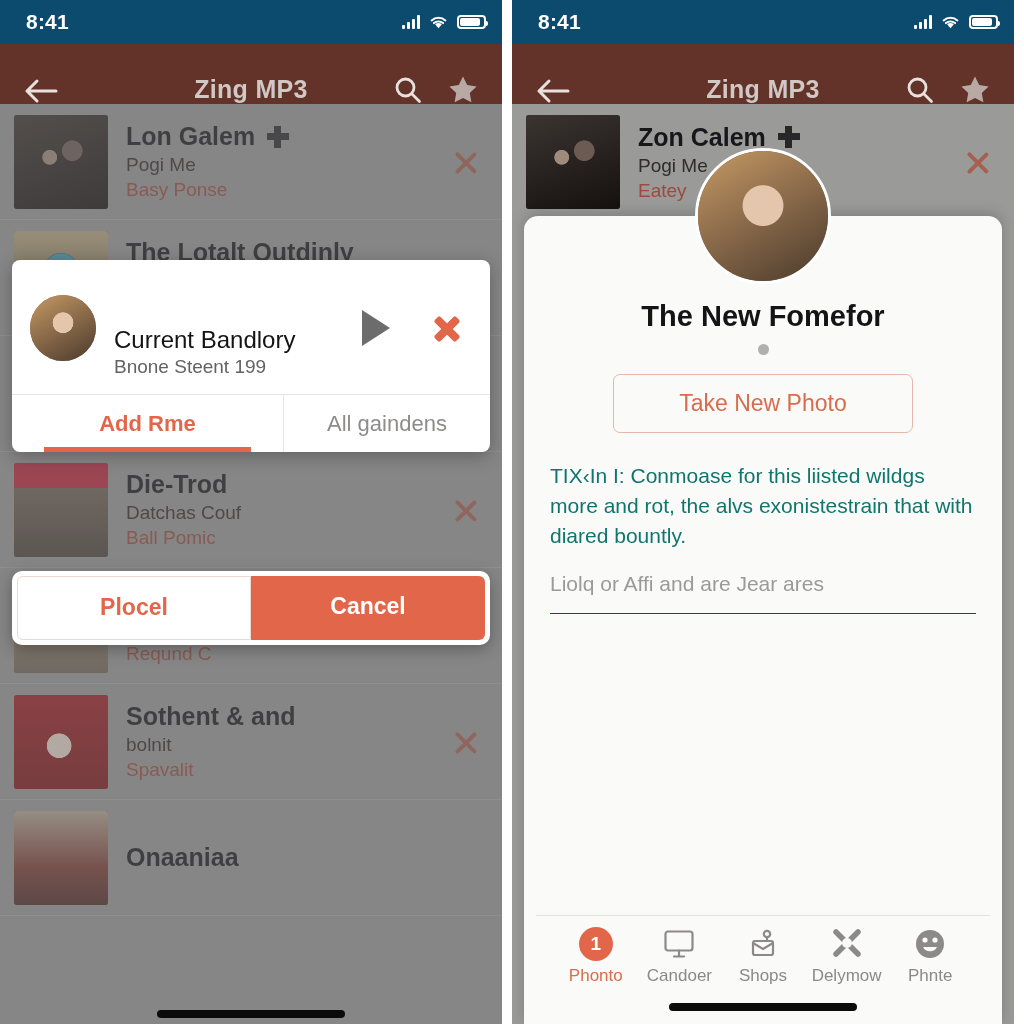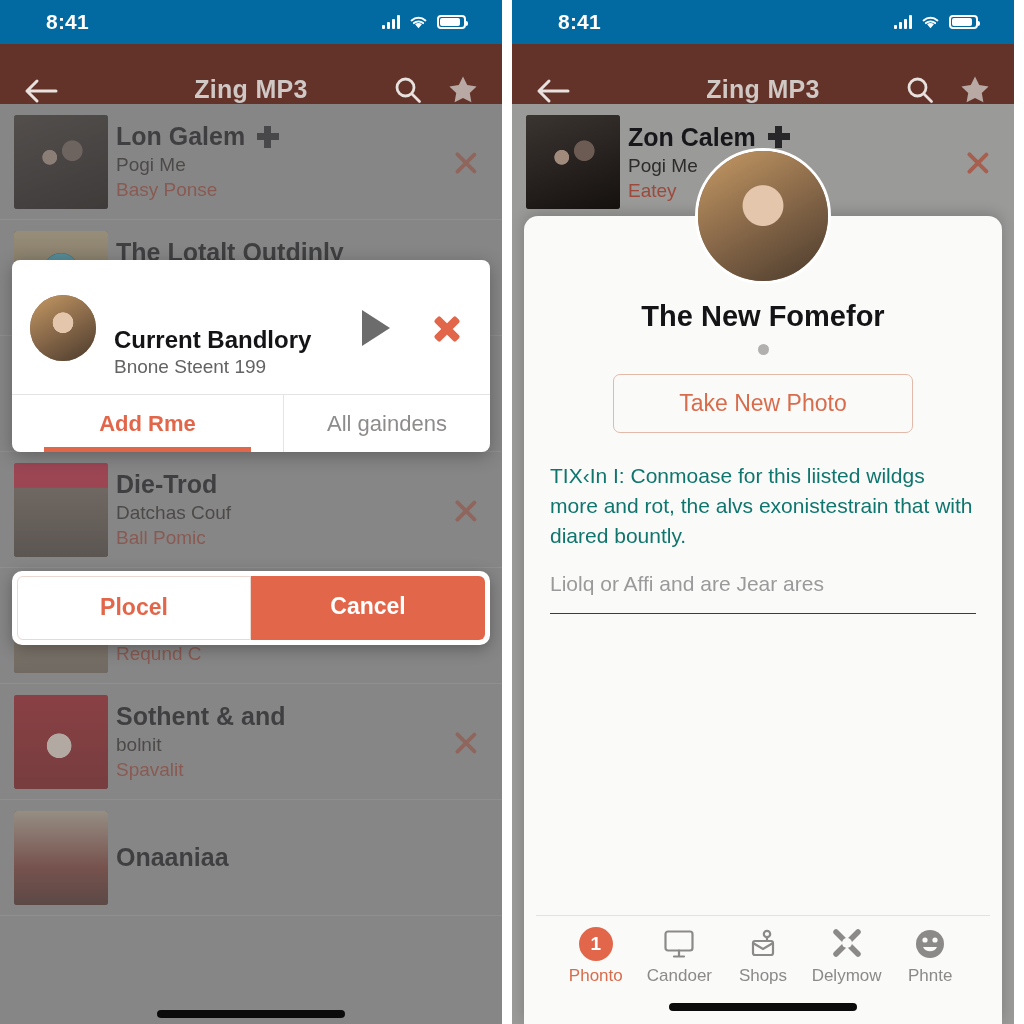--- a/index.html
+++ b/index.html
@@ -17,23 +17,23 @@
     overflow: hidden;
     background: #9a9a99;
   }
   .phone.left { margin-right: 10px; }
   .phone.right { background: #FAFAF9; }
 
   
   .statusbar {
     position: relative;
     height: 44px;
-    background: #0369a1;
+    background: #0c4a6e;
     display: flex; align-items: center;
-    padding: 0 36px;
+    padding: 0 16px;
     color: #fff;
   }
   .status-time {
     font-size: 21px; font-weight: bold; letter-spacing: .2px;
     margin-left: 10px;
   }
   .status-right {
     margin-left: auto; display: flex; align-items: center; gap: 9px;
   }
   .sig { display: flex; align-items: flex-end; gap: 2px; height: 14px; }
@@ -65,21 +65,21 @@
   }
   .nav-icon { color:#e8e1de; display:flex; align-items:center; }
   .nav-right { margin-left:auto; display:flex; align-items:center; gap:26px; z-index:2;}
 
   
   .content { position:relative; height: calc(1024px - 104px); overflow:hidden; }
   .dimlayer { position:absolute; inset:0; background:#706F6E; }
 
   .list { position:absolute; inset:0; }
   .row {
-    display:flex; align-items:center; gap:8px;
+    display:flex; align-items:center; gap:18px;
     height:116px; padding: 0 16px 0 14px;
     border-bottom: 1px solid rgba(255,255,255,.16);
     position:relative;
   }
   .thumb {
     width: 94px; height: 94px; flex: 0 0 94px;
     border-radius:3px; overflow:hidden; position:relative;
     background:#4b4745;
   }
   .thumb .ph { position:absolute; inset:0; }
@@ -116,21 +116,21 @@
     box-shadow: 0 4px 18px rgba(0,0,0,.28);
     overflow:hidden;
   }
   .card.player { top: 156px; }
   .card-body { display:flex; align-items:center; gap:18px; padding:18px 20px 16px 18px; }
   .avatar {
     width:66px; height:66px; flex:0 0 66px; border-radius:50%;
     overflow:hidden; position:relative; background:#8c6a52;
   }
   .card-txt { flex:1 1 auto; min-width:0; }
-  .card-title { font-size:24px; font-weight:bold; color:#141417;margin-top:48px; }
+  .card-title { font-size:24px; font-weight:normal; color:#141417;margin-top:48px; }
   .card-sub { font-size:19px; color:#636264; margin-top:2px;}
   .play-btn {
     width:0; height:0; border-left:28px solid #6d6c6c;
     border-top:18px solid transparent; border-bottom:18px solid transparent;
     margin-right:22px; flex:0 0 auto;
   }
   .x-btn { flex:0 0 auto; width:34px; height:34px; position:relative; margin-right:6px;}
   .x-btn::before, .x-btn::after {
     content:""; position:absolute; left:2px; top:14px; width:30px; height:8px;
     background:#E2674A; border-radius:2px;

